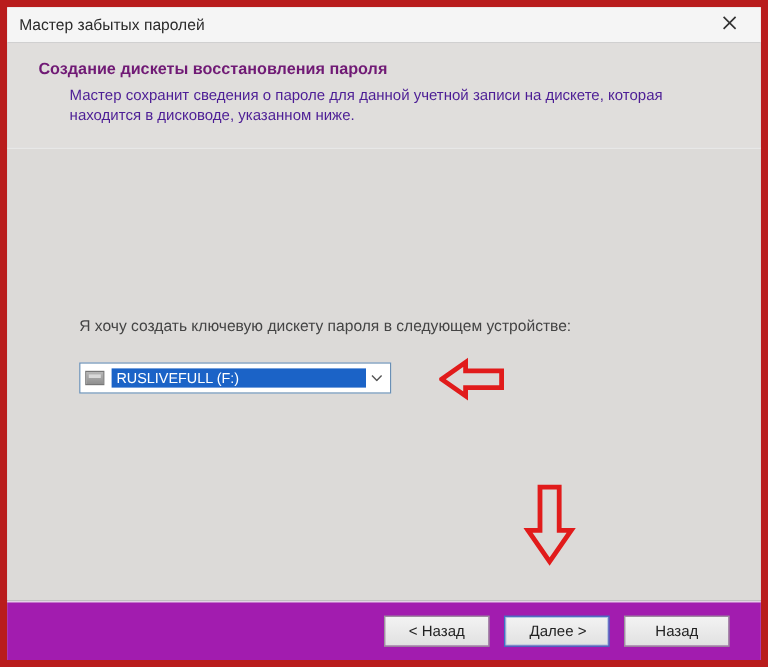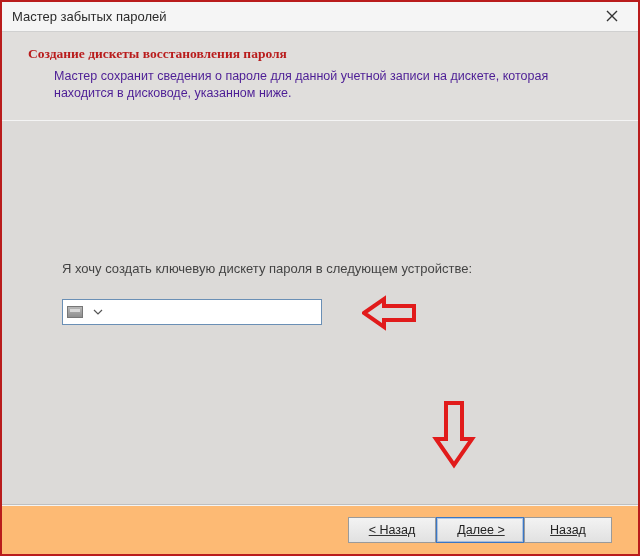--- a/index.html
+++ b/index.html
@@ -9,21 +9,21 @@
     font-family: "Segoe UI", Tahoma, Arial, sans-serif;
     font-size: 13px;
     background: #e6e6e6;
     color: #333;
     overflow: hidden;
   }
   .window {
     width: 640px; height: 556px;
     background: #dcdad8;
     position: relative;
-    border: 2px solid #b91c1c;
+    border: 6px solid #b91c1c;
     display: flex;
     flex-direction: column;
   }
   .titlebar {
     height: 30px;
     background: #f5f5f5;
     display: flex;
     align-items: center;
     justify-content: space-between;
     padding: 0 6px 0 10px;
@@ -48,24 +48,23 @@
   }
   .header-block::after{
     content:"";
     position:absolute;
     left:0; right:0; bottom:-1px;
     height:1px;
     background:#f4f4f4;
   }
   .heading {
     font-weight: bold;
-    color: #b91c1c;
+    color: #701a75;
     margin-bottom: 6px;
     font-size: 13.5px;
-    font-family: Liberation Serif, serif;
   }
   .subtext {
     color: #4c1d95;
     line-height: 1.35;
     padding: 0 4px 0 26px;
     font-size: 12.5px;
   }
   .body-area {
     flex: 1;
     background: #dcdad8;
@@ -128,29 +127,28 @@
     top: 172px;
     left: 360px;
   }
   .annot-arrow-down {
     position:absolute;
     top: 278px;
     left: 430px;
   }
   .footer-bar {
     height: 50px;
-    background: #fdba74;
+    background: #a21caf;
     border-top: 1px solid #bfbfbf;
     display:flex;
     align-items:center;
     justify-content:flex-end;
-    gap: 0;
+    gap: 12px;
     padding: 0 26px;
     position: relative;
-    text-decoration: underline;
   }
   .footer-bar::before{
     content:"";
     position:absolute;
     left:0; right:0; top:0;
     height:1px;
     background:#f4f4f4;
   }
   .btn {
     min-width: 88px;
@@ -191,20 +189,21 @@
     <div class="heading">Создание дискеты восстановления пароля</div>
     <div class="subtext">Мастер сохранит сведения о пароле для данной учетной записи на дискете, которая находится в дисководе, указанном ниже.</div>
   </div>
 
   <div class="body-area">
     <div class="prompt-label">Я хочу создать ключевую дискету пароля в следующем устройстве:</div>
 
     <div class="combo-wrap">
       <div class="combo">
         <span class="drive-icon"></span>
+        <span class="selected-text">RUSLIVEFULL (F:)</span>
         <span class="combo-arrow">
           <svg width="10" height="6" viewBox="0 0 10 6">
               <path d="M1 1 L5 5 L9 1" stroke="#555" stroke-width="1.2" fill="none"></path>
             </svg>
         </span>
       </div>
     </div>
 
     <div class="annot-arrow-left">
       <svg width="60" height="40" viewBox="0 0 60 40">

